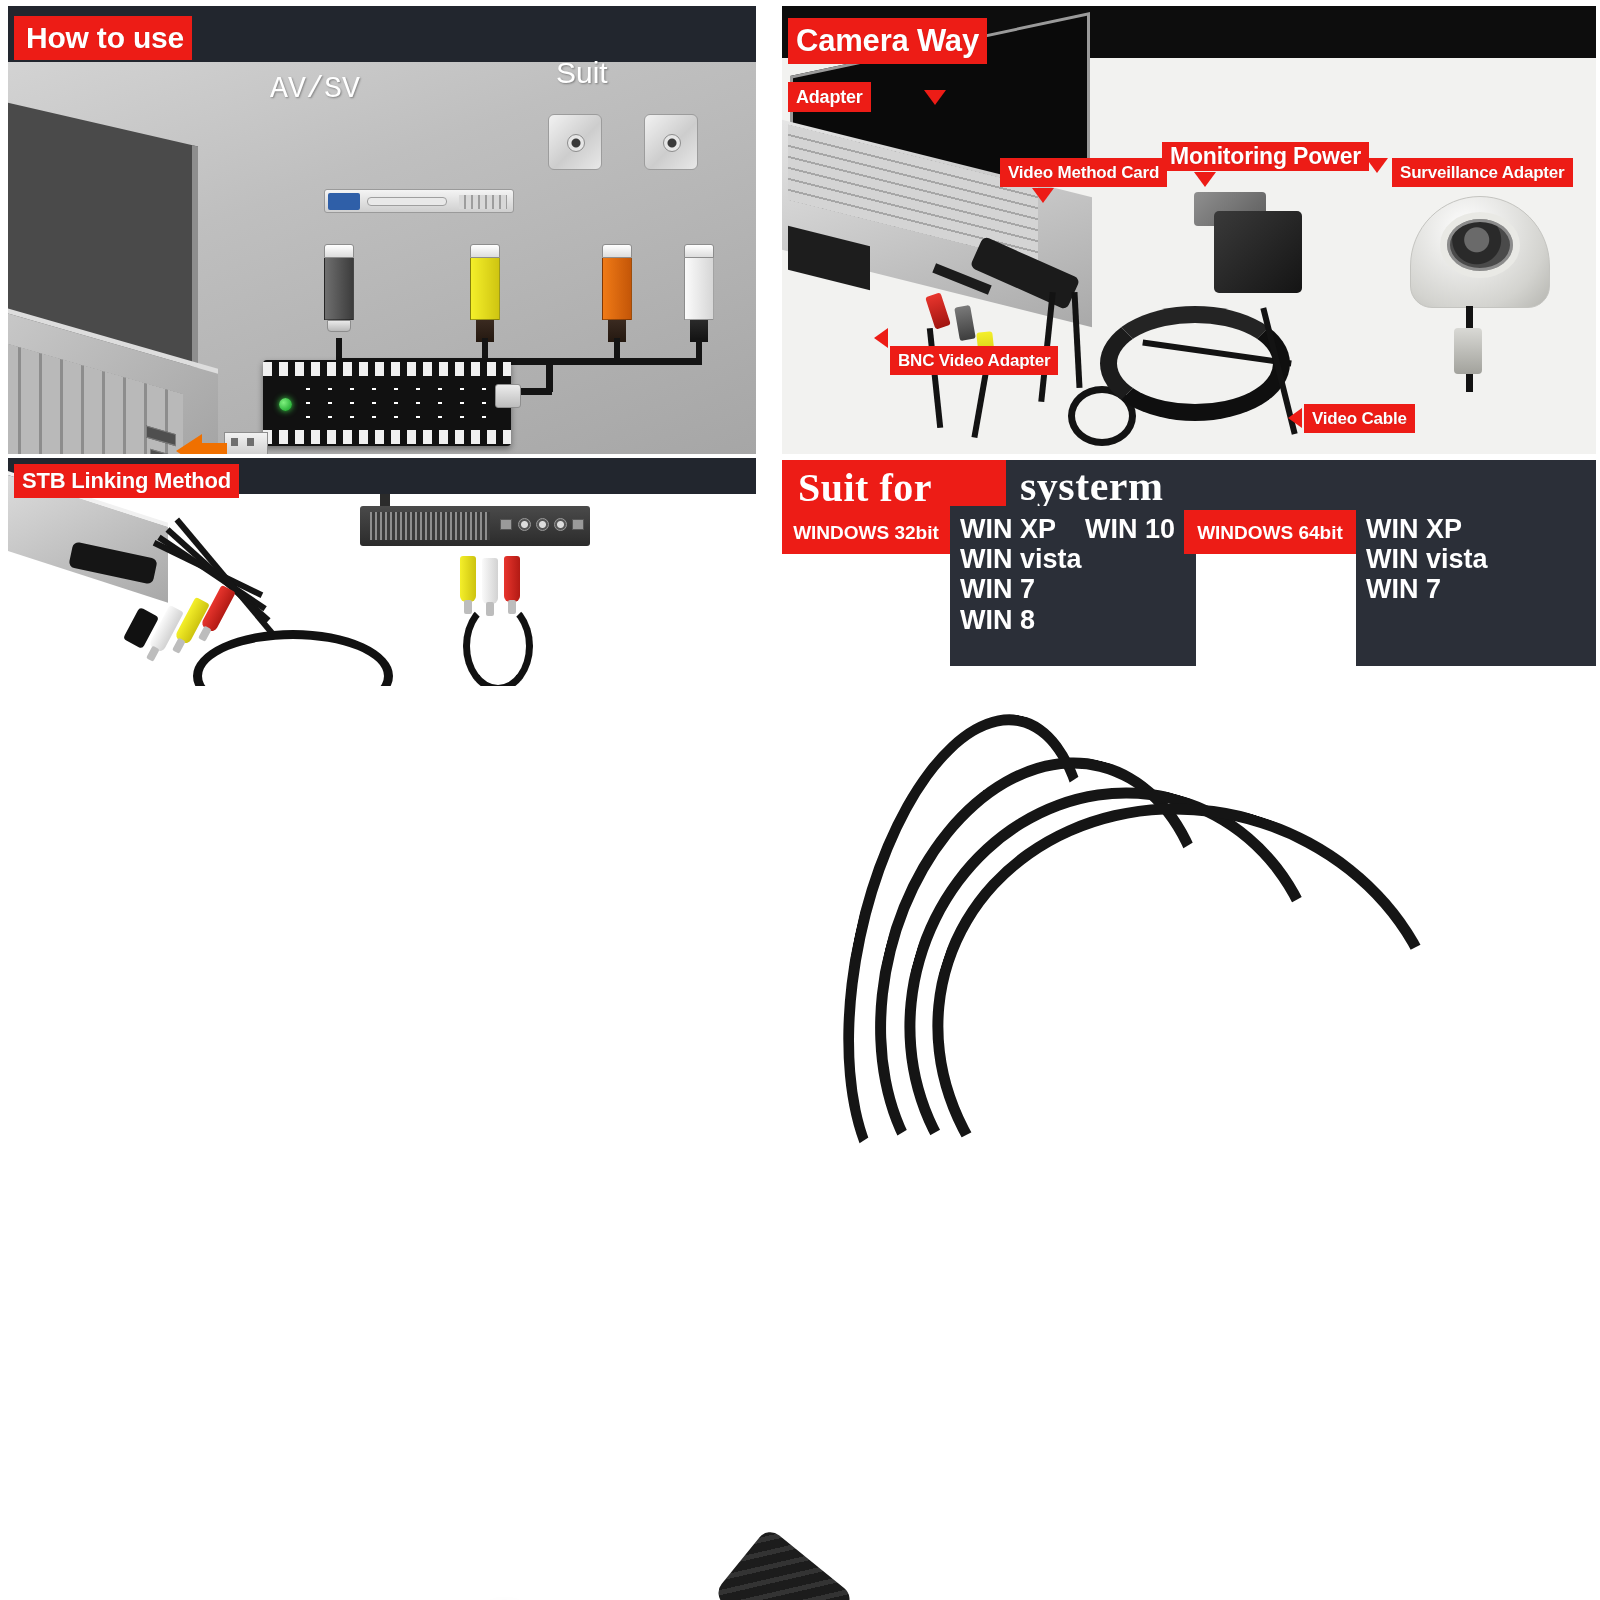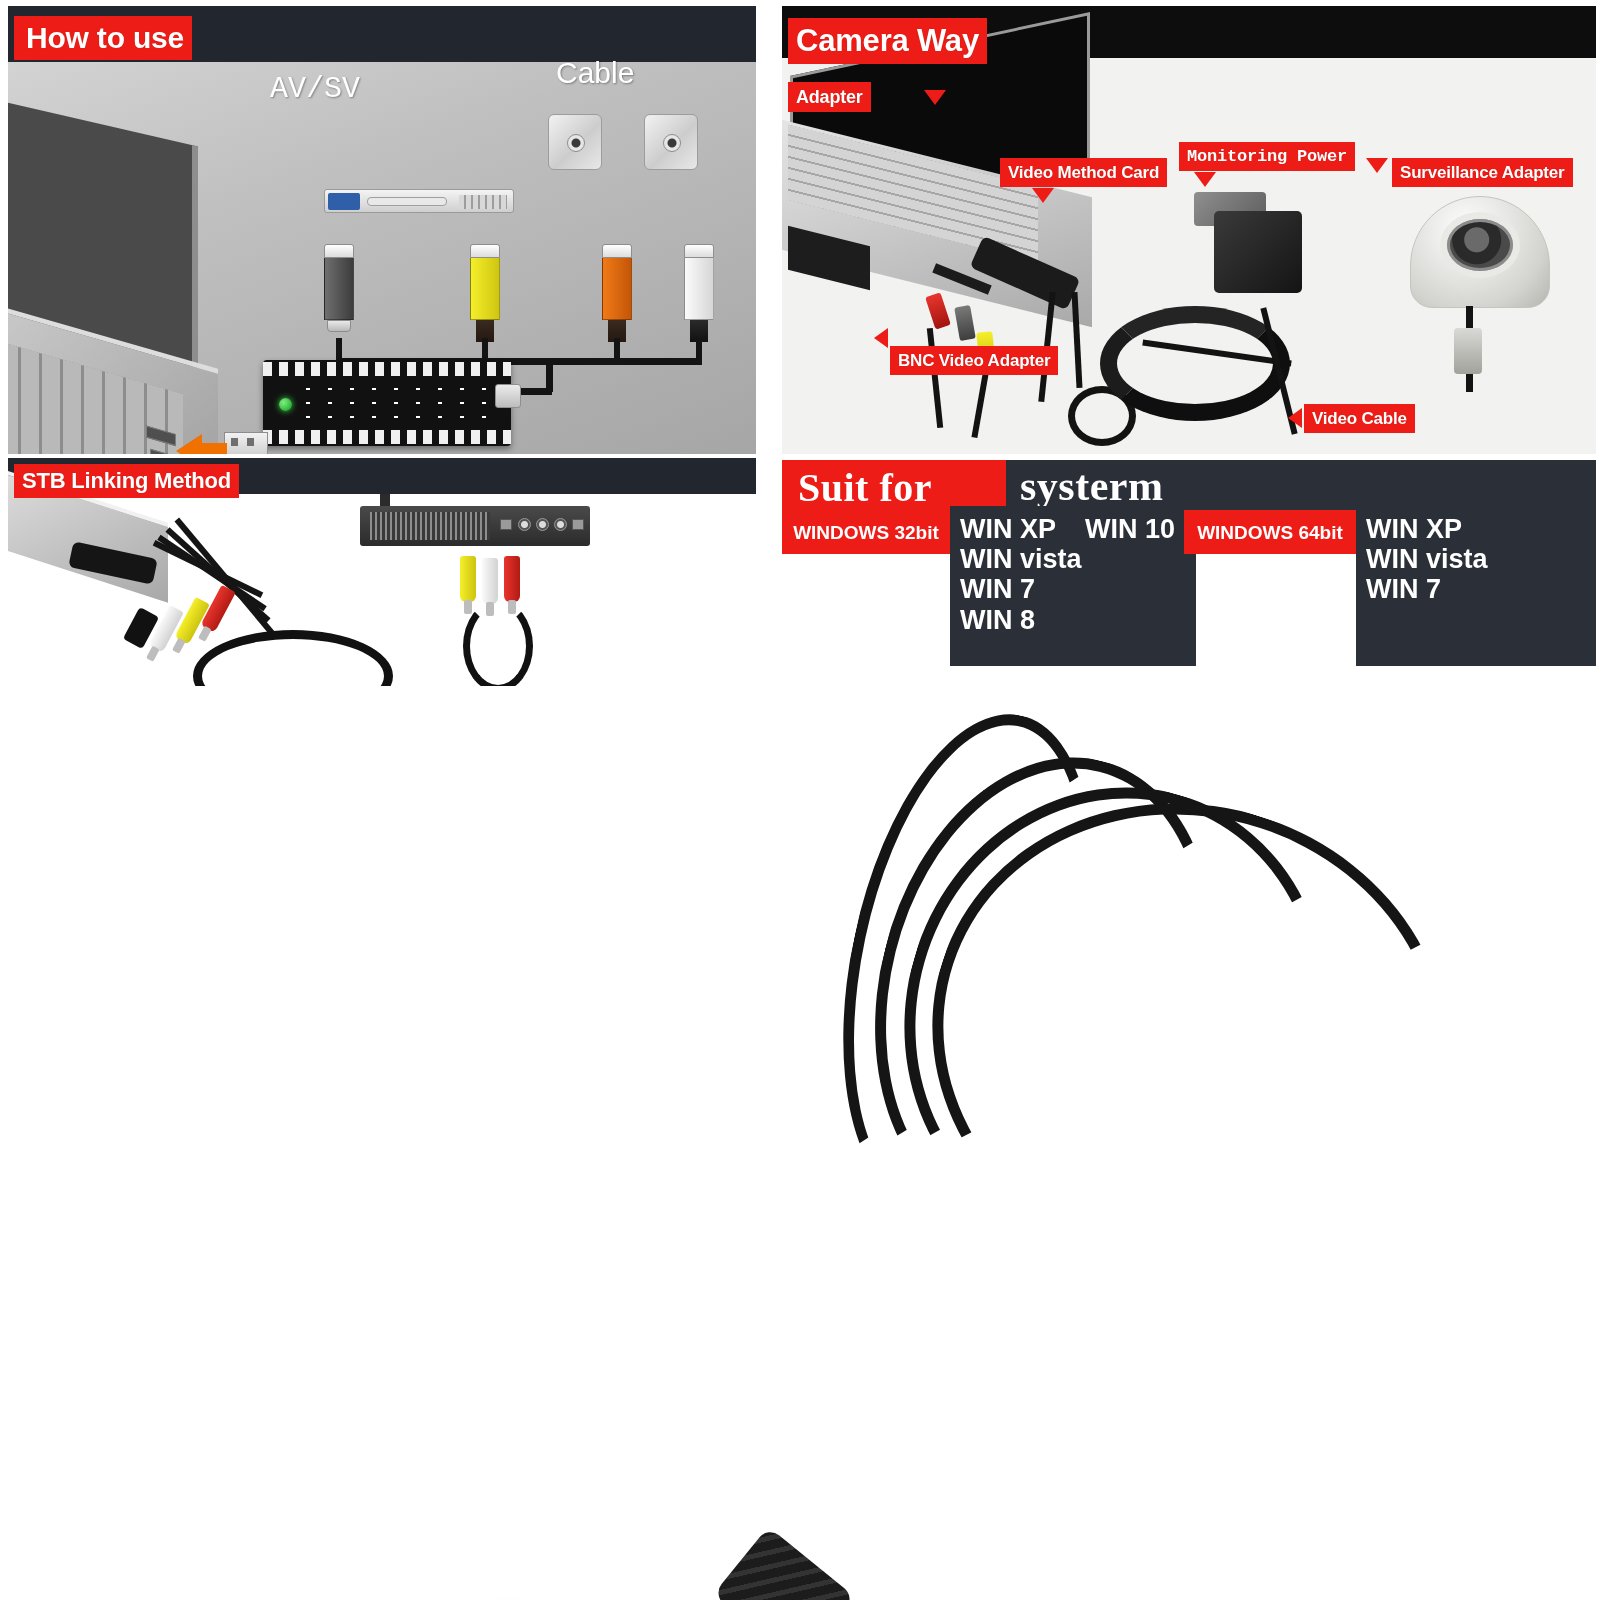--- a/index.html
+++ b/index.html
@@ -289,21 +289,21 @@
 
       <div class="lt-screen"></div>
       <div class="lt-base"></div>
       <div class="lt-keys"></div>
       <div class="lt-ports">
         <div class="lt-port" style="left:0;top:6px;width:30px;height:12px;"></div>
         <div class="lt-port" style="left:4px;top:28px;width:26px;height:11px;"></div>
       </div>
 
       <div class="stage-head" style="left:262px; top:10px;font-family:Liberation Mono, monospace;">AV/SV</div>
-      <div class="stage-head" style="left:548px; top:-6px;">Cable</div>
+      <div class="stage-head" style="left:548px; top:-6px;">Suit</div>
 
       <div id="avsv-strip">
         <div class="blue"></div>
           <div class="bar"></div>
           <div class="pins"></div>
       </div>
 
       <div class="ajack" style="left:540px; top:52px;"></div>
       <div class="ajack" style="left:636px; top:52px;"></div>
 
@@ -423,21 +423,21 @@
     <div style="position:absolute;left:672px;top:322px;width:28px;height:46px;background:linear-gradient(to bottom,#d9d9d5,#a2a29c);border-radius:4px;"></div>
 
     <div class="rlabel" style="left:6px; top:12px; font-size:31px; height:46px;">Camera Way</div>
 
     <div class="rlabel" style="left:6px; top:76px; font-size:18px; height:30px;">Adapter</div>
     <div class="tri-down" style="left:142px; top:84px;"></div>
 
     <div class="rlabel" style="left:218px; top:152px; font-size:17px; height:29px;">Video Method Card</div>
     <div class="tri-down" style="left:250px; top:182px;"></div>
 
-    <div class="rlabel" style="left:397px; top:136px; font-size:17px; height:29px;font-family:Liberation Mono, monospace;">Monitoring Power</div>
+    <div class="rlabel" style="left:380px; top:136px; font-size:23px; height:29px;">Monitoring Power</div>
     <div class="tri-down" style="left:412px; top:166px;"></div>
 
     <div class="rlabel" style="left:610px; top:152px; font-size:17px; height:29px;">Surveillance Adapter</div>
     <div class="tri-down" style="left:584px; top:152px;"></div>
 
     <div class="rlabel" style="left:108px; top:340px; font-size:17px; height:29px;">BNC Video Adapter</div>
     <div class="tri-left" style="left:92px; top:322px;"></div>
 
     <div class="rlabel" style="left:522px; top:398px; font-size:17px; height:29px;">Video Cable</div>
     <div class="tri-left" style="left:506px; top:402px;"></div>

